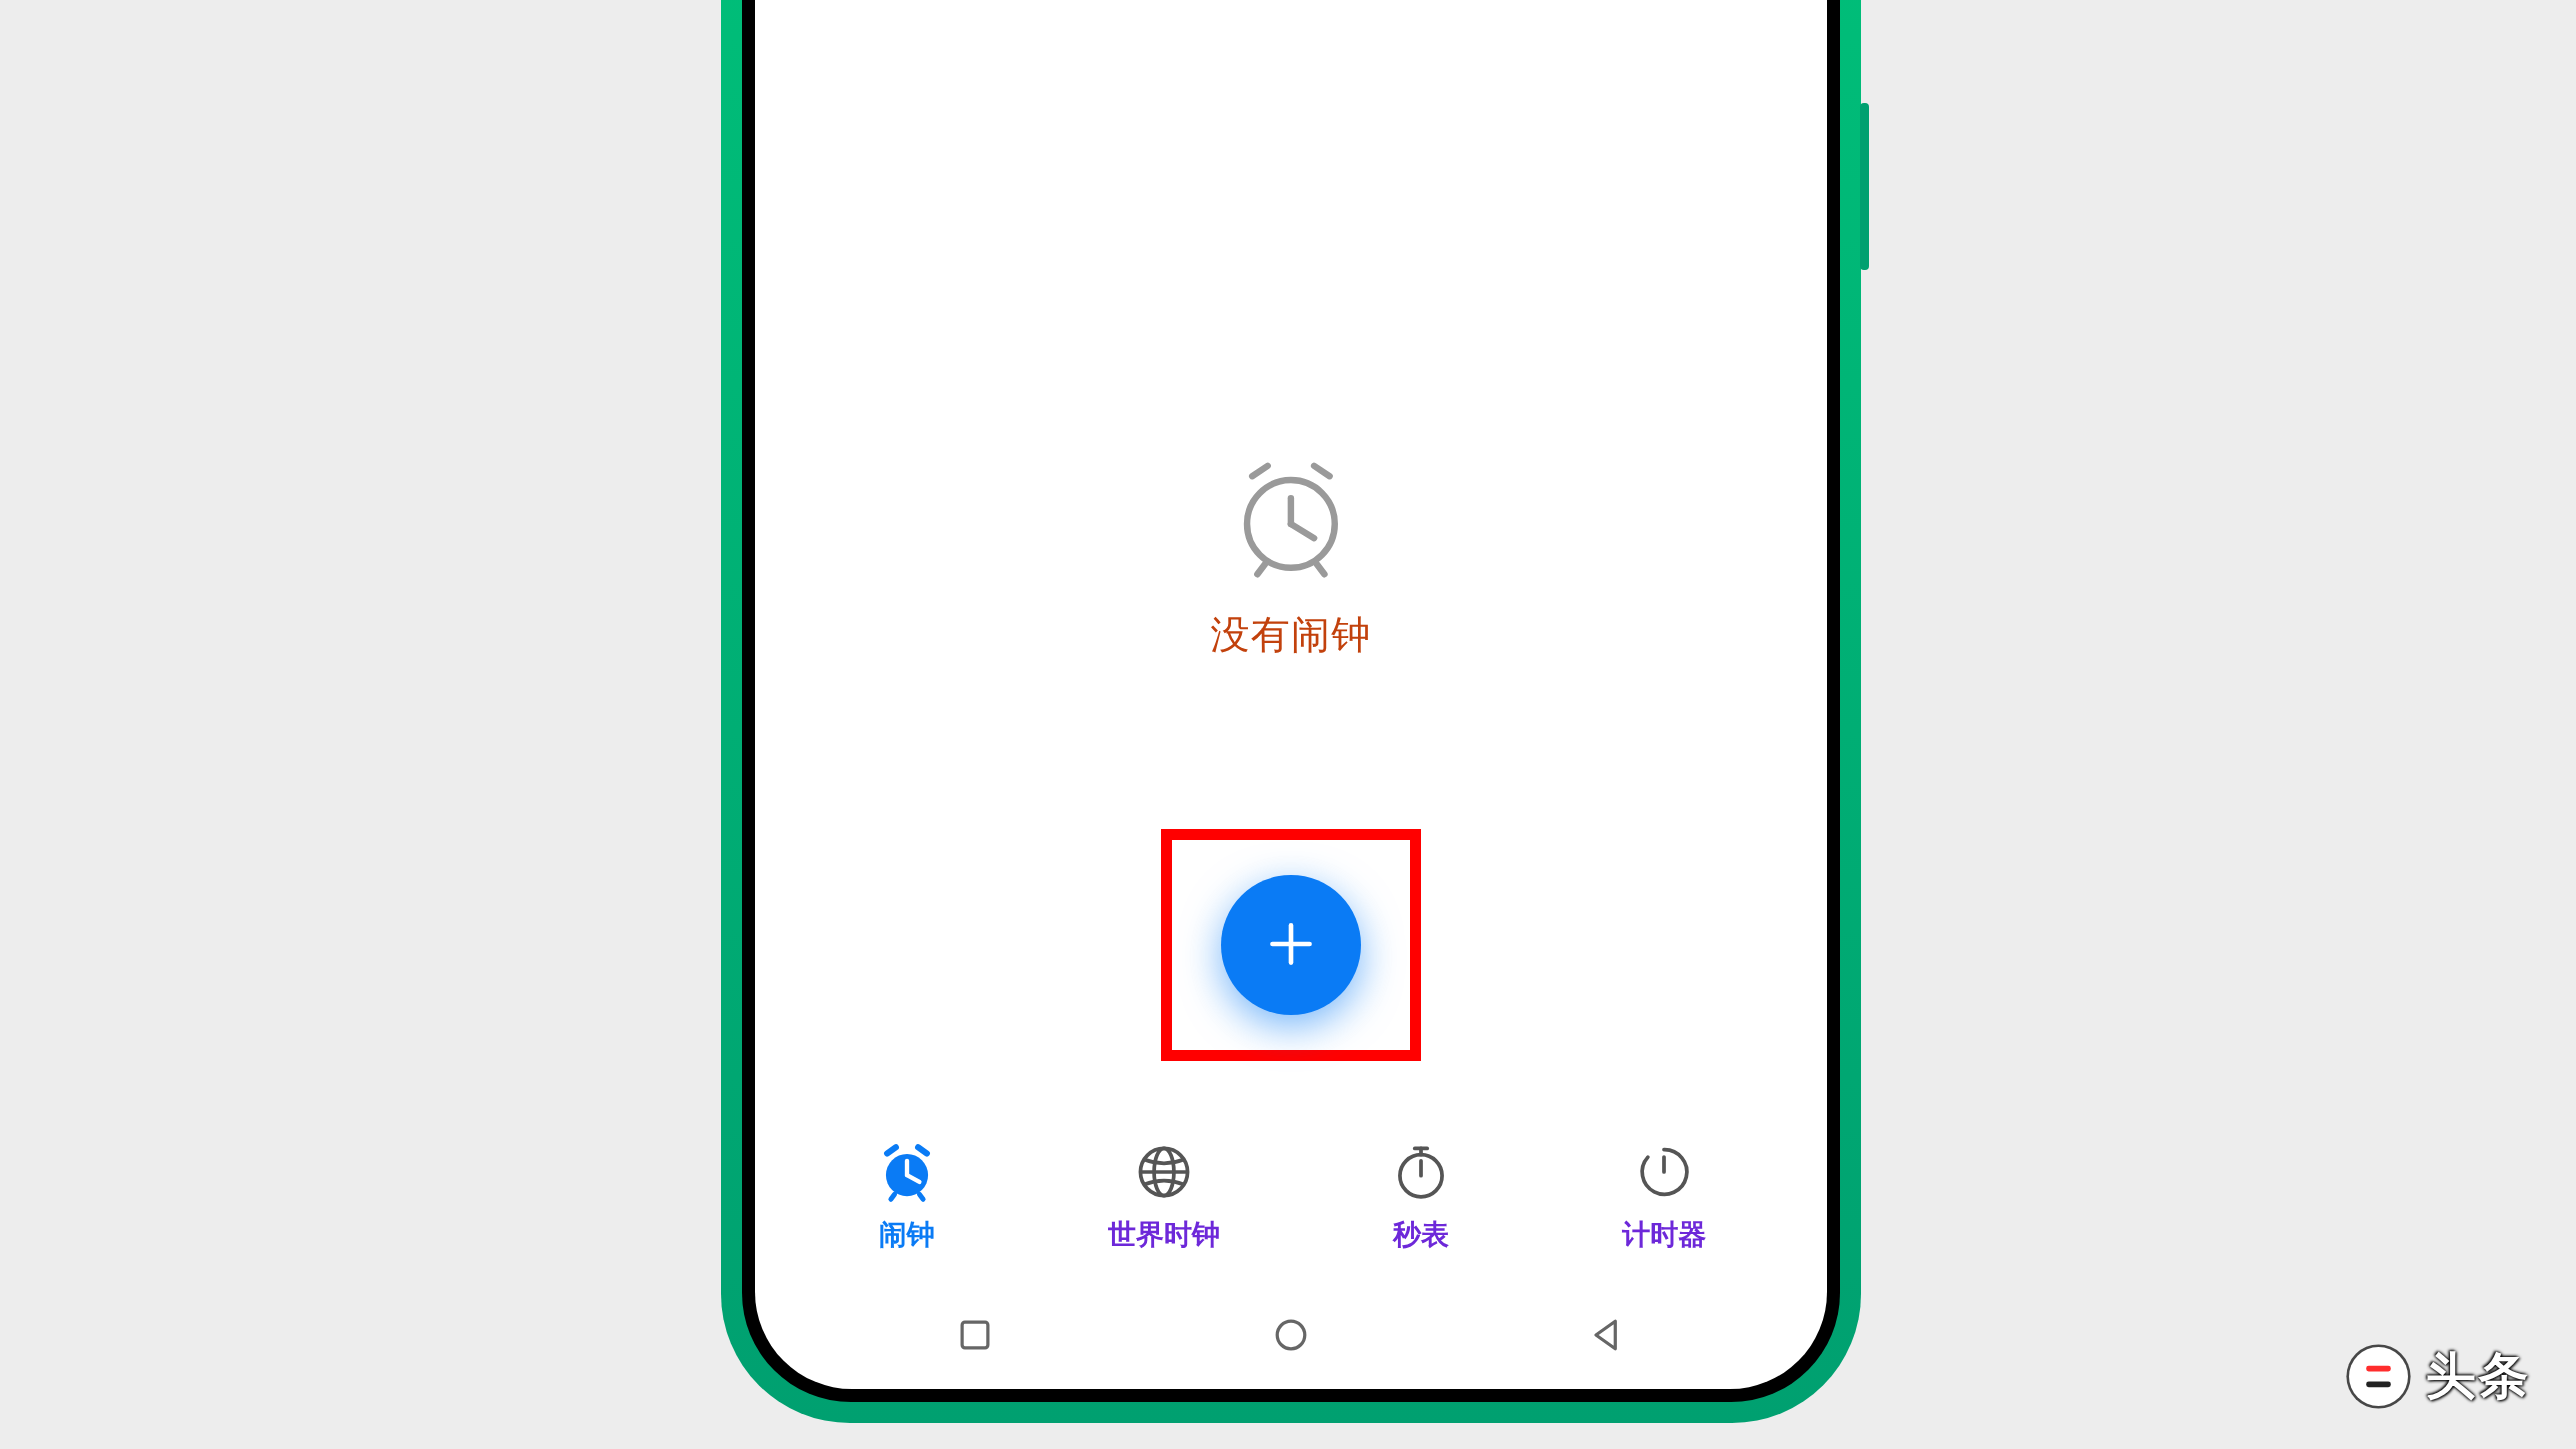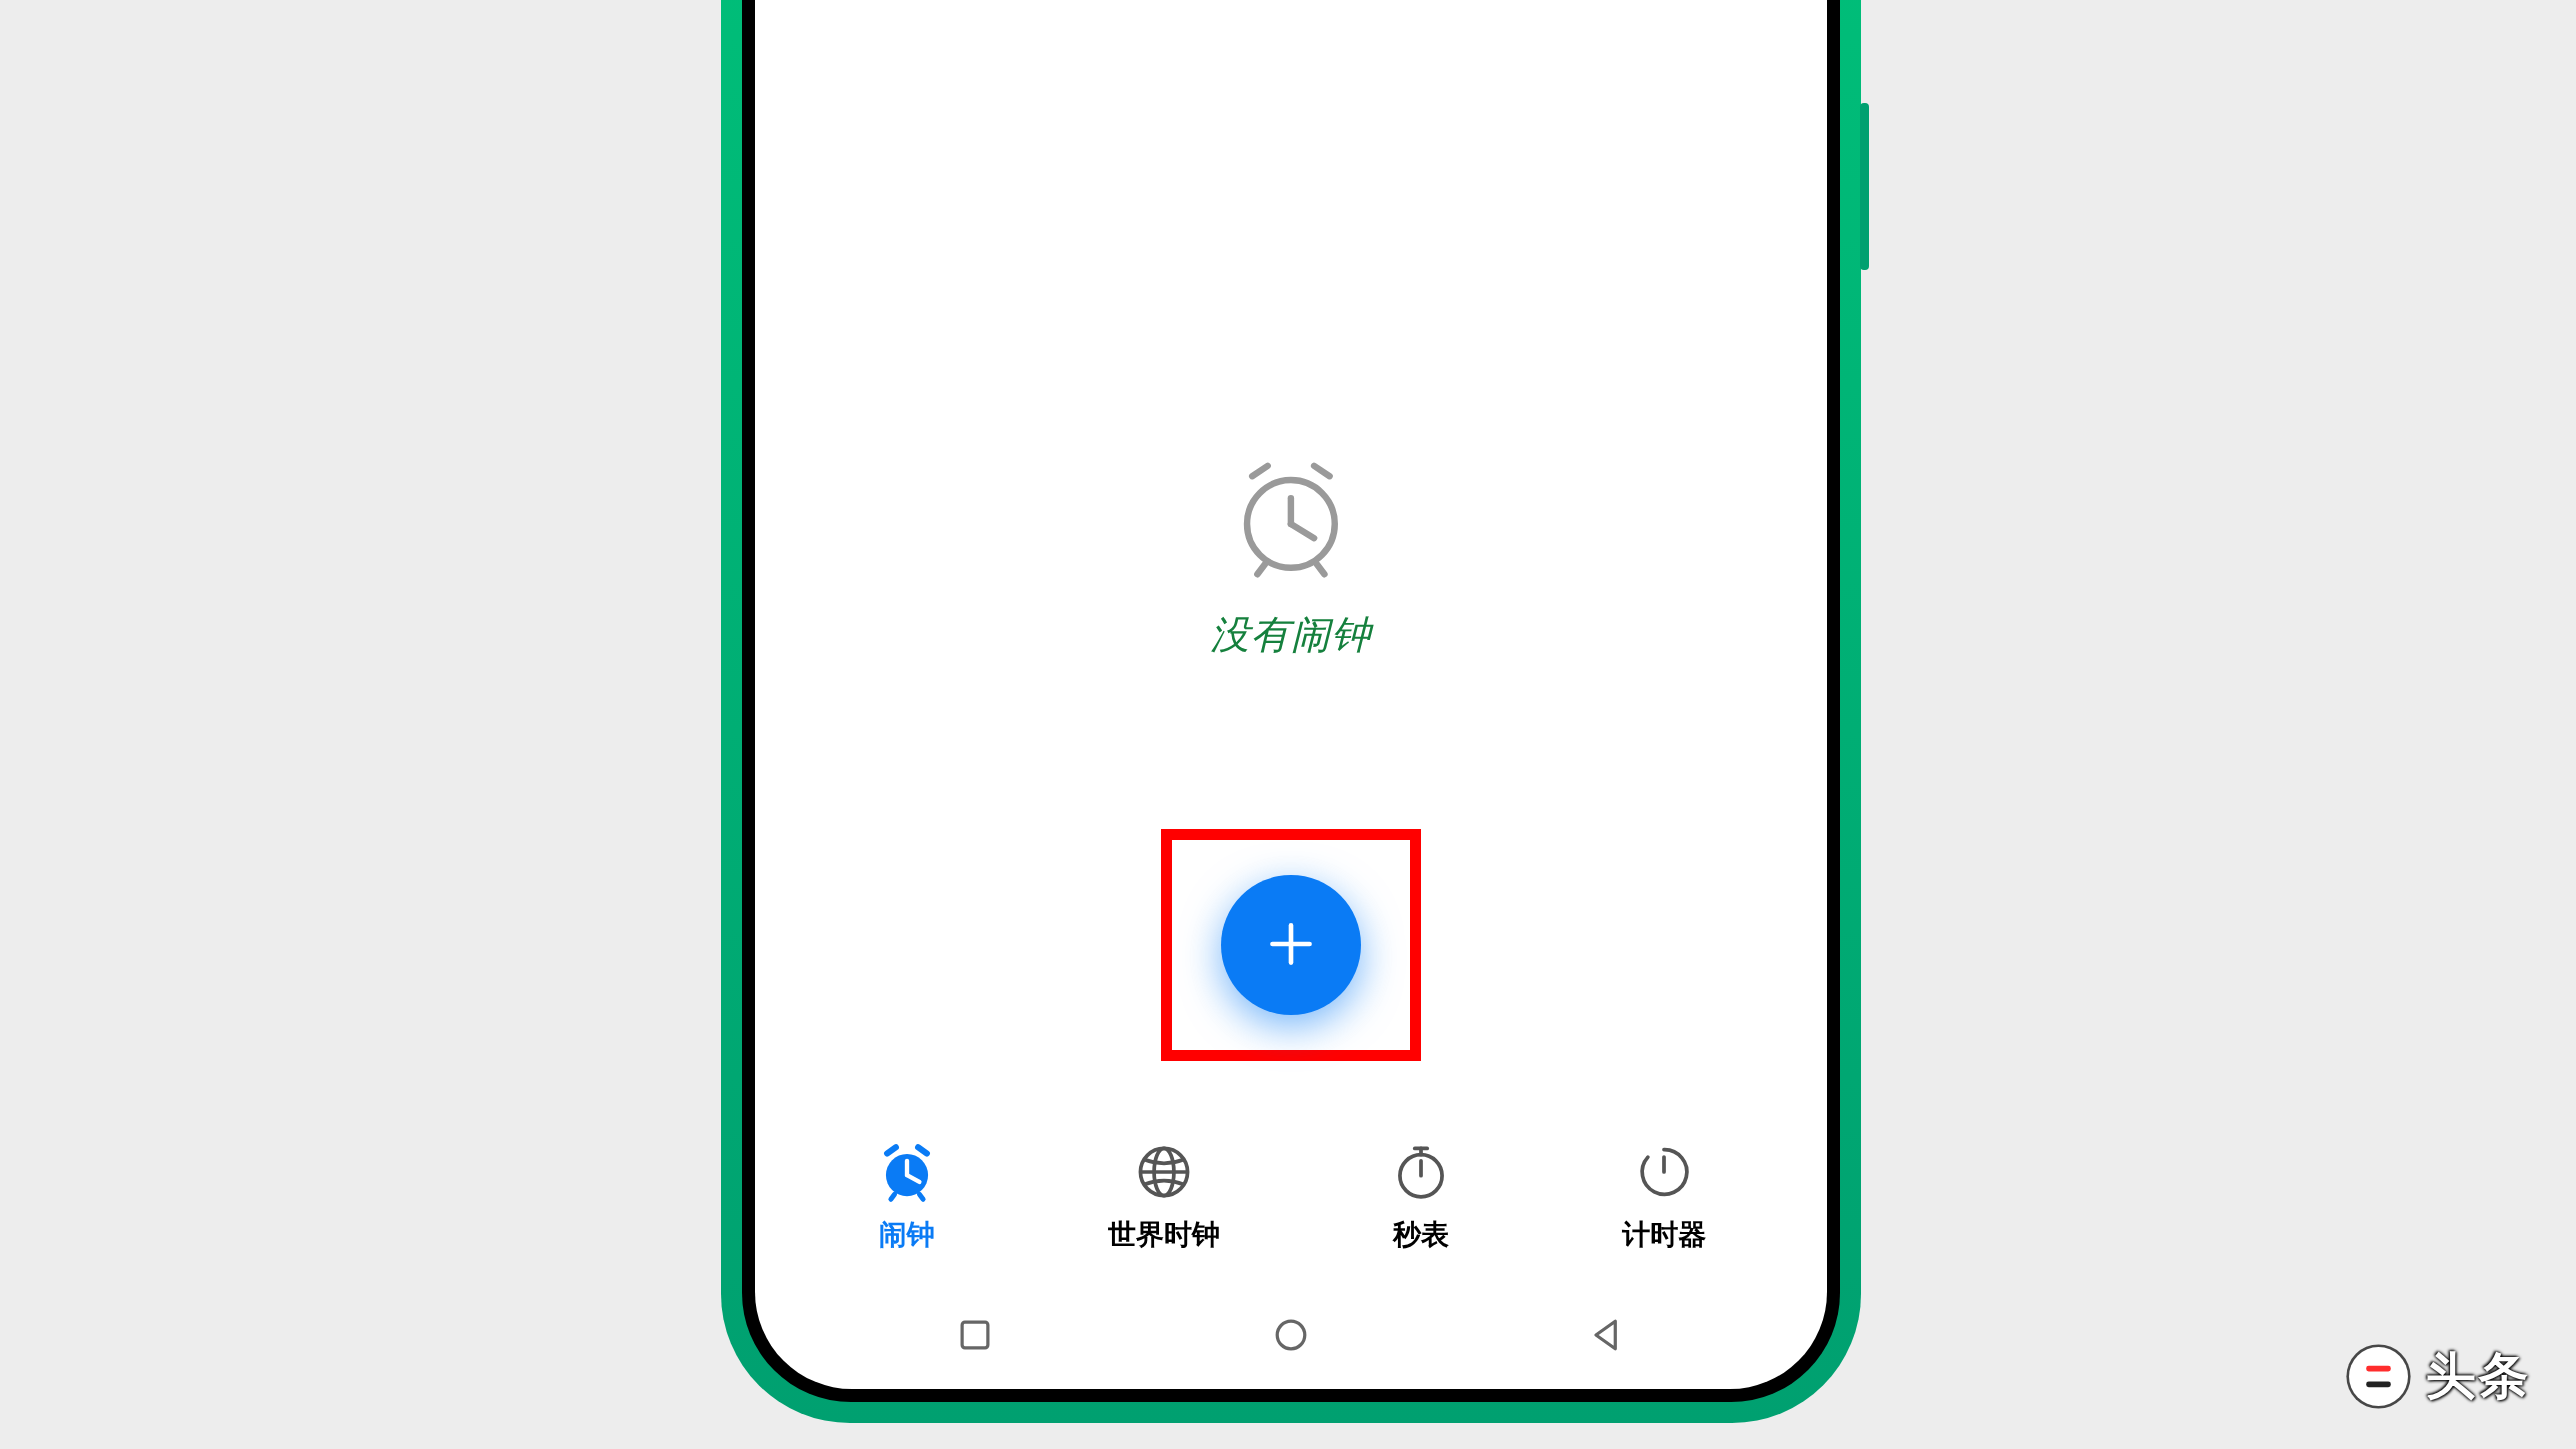--- a/index.html
+++ b/index.html
@@ -59,23 +59,22 @@
     position: absolute;
     left: 50%;
     top: 728px;
     transform: translateX(-50%);
     text-align: center;
   }
   .empty svg { width: 129px; height: 129px; }
   .empty-text {
     margin-top: 24.5px;
     font-size: 39px;
-    color: #15803d;
+    color: #c2410c;
     letter-spacing: 1.3px;
-    font-style: italic;
   }
 
   
   .add-wrap {
     position: absolute;
     left: 50%;
     top: 1150px;
     transform: translateX(-50%);
   }
   .highlight-box {
@@ -111,21 +110,21 @@
   }
   .tab {
     display: flex;
     flex-direction: column;
     align-items: center;
     gap: 11.6px;
   }
   .tab svg { width: 62px; height: 62px; }
   .tab-label {
     font-size: 28px;
-    color: #000000;
+    color: #6d28d9;
     font-weight: 600;
   }
   .tab.active .tab-label { color: #0a7bf5; }
 
   
   .navbar {
     position: absolute;
     left: 0; right: 0;
     bottom: 30px;
     display: flex;

